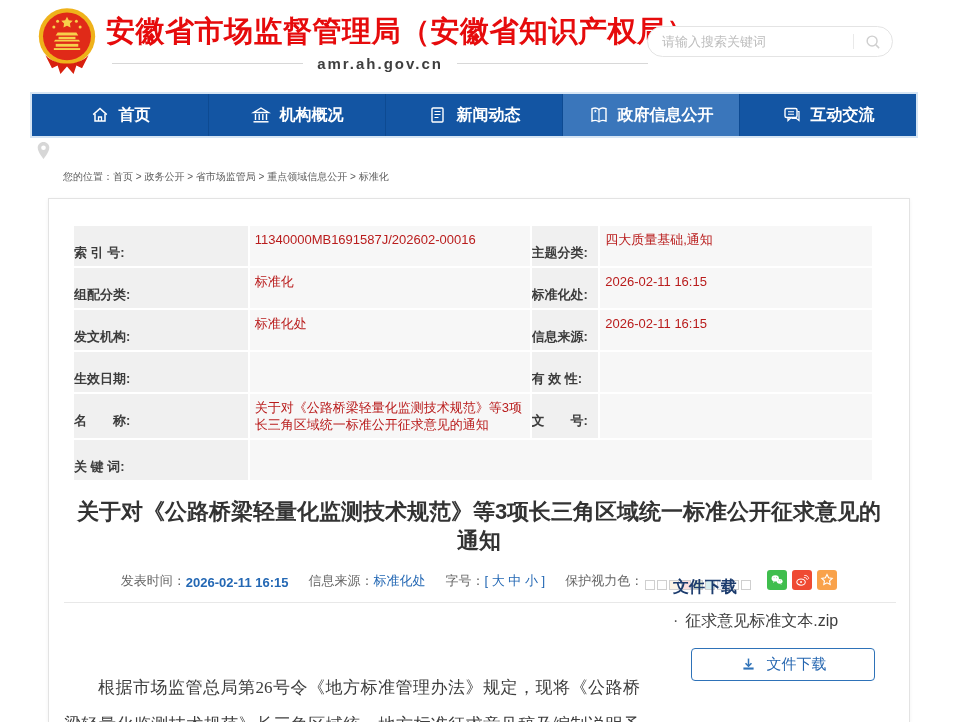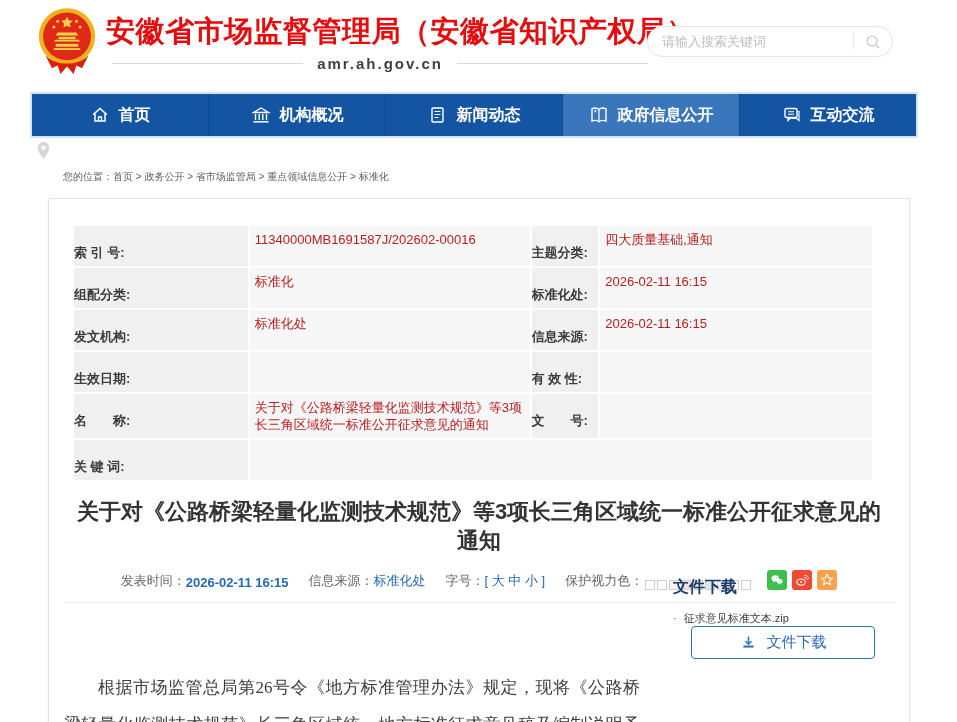--- a/index.html
+++ b/index.html
@@ -52,21 +52,21 @@
   .share-icon{width:20px;height:20px;border-radius:3px;display:inline-flex;align-items:center;justify-content:center;cursor:pointer}
   .share-icon svg{width:16px;height:16px}
 
   .divider{margin:12px 0 0 15px;width:832px;height:1px;background:#e8e8e8}
 
   .article-body{margin:66px 0 0 15px;width:576px;font-family:"Liberation Serif","DejaVu Serif",serif;font-size:17px;line-height:37px;color:#3d3d3d;text-align:justify}
   .article-body p{margin:0;text-indent:2em}
 
   .download-box{position:absolute;left:624px;top:378px;width:228px}
   .dl-title{margin:0 0 13px;font-size:16px;color:#1b3b6d;font-weight:bold}
-  .file-item{font-size:11px;color:#3d3d3d;cursor:pointer}
+  .file-item{font-size:16px;color:#3d3d3d;margin-bottom:16px;cursor:pointer}
   .file-item .dot{margin-right:7px;color:#555}
   .download-btn{display:flex;align-items:center;justify-content:center;gap:10px;width:184px;height:33px;margin-left:18px;background:#fff;border:1px solid #2e72b8;border-radius:4px;color:#2566b0;font-size:15px;cursor:pointer}
 </style>
 </head>
 <body>
 
 <div class="page">
 
   <header class="site-header">
     <div class="logo">

